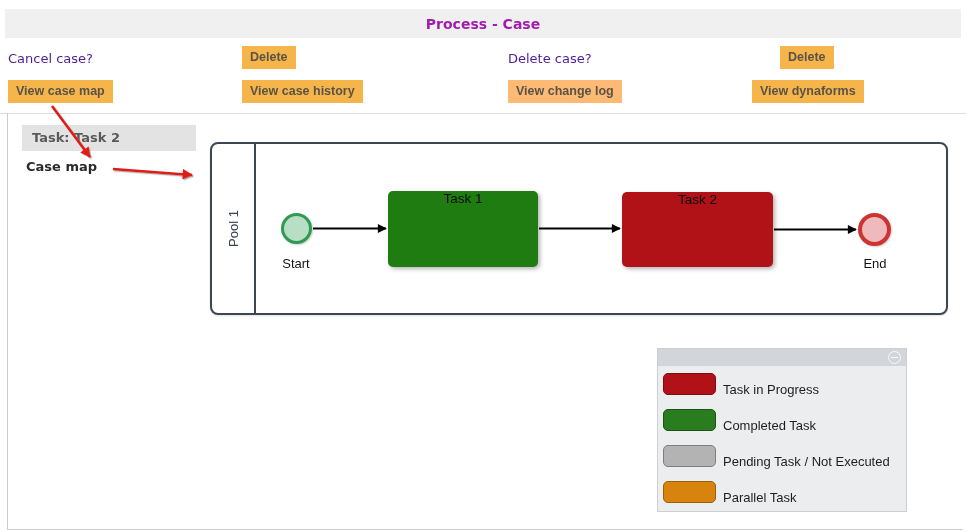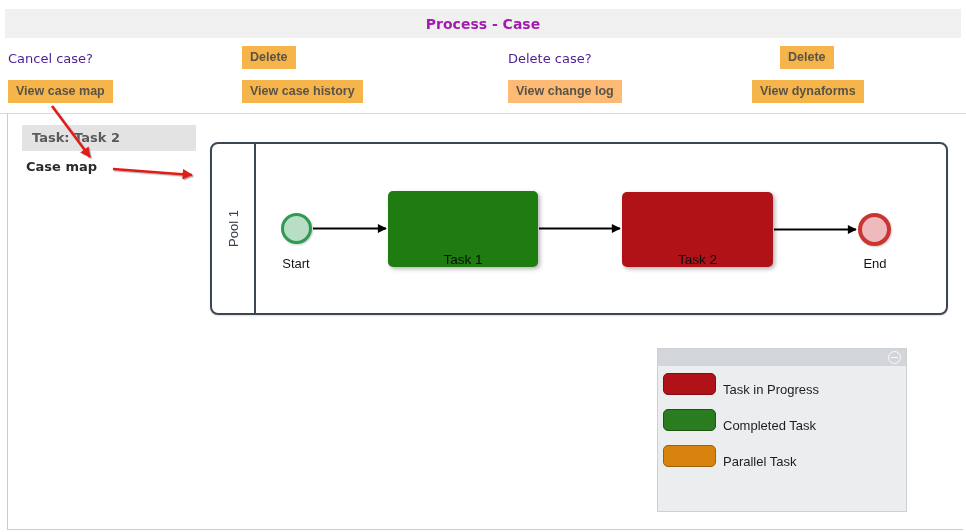--- a/index.html
+++ b/index.html
@@ -61,21 +61,21 @@
   #start-event { left:281px; top:213px; width:31px; height:31px; border:3px solid; }
   #end-event   { left:858px; top:213px; width:33px; height:33px; border:4px solid; }
   .node-label {
     position:absolute; font-family:"Liberation Sans",sans-serif;
     font-size:13px; color:#141414; text-align:center;
   }
   #start-label { left:266px; top:256px; width:60px; }
   #end-label   { left:845px; top:256px; width:60px; }
   .task-node {
     position:absolute; border-radius:5px;
-    display:flex; align-items:flex-end; justify-content:center;
+    display:flex; align-items:flex-start; justify-content:center;
     font-family:"Liberation Sans",sans-serif; font-size:13.5px; color:#0c0c0c;
     box-shadow:2px 2px 4px rgba(0,0,0,0.3);
   }
   #task-1 { left:388px; top:191px; width:150px; height:76px; }
   #task-2 { left:622px; top:192px; width:151px; height:75px; }
 
   svg.overlay { position:absolute; left:0; top:0; pointer-events:none; }
 
   .legend {
     position:absolute; left:657px; top:348px; width:250px; height:164px;
@@ -175,17 +175,21 @@
   <div class="legend-body">
     <div class="legend-row">
       <span class="legend-swatch" style="background-color: rgb(177, 18, 23); border-color: rgb(126, 12, 16);"></span>
       <span class="legend-label">Task in Progress</span>
     </div>
     <div class="legend-row">
       <span class="legend-swatch" style="background-color: rgb(42, 125, 30); border-color: rgb(29, 84, 20);"></span>
       <span class="legend-label">Completed Task</span>
     </div>
     <div class="legend-row">
+      <span class="legend-swatch" style="background-color: rgb(179, 179, 179); border-color: rgb(127, 127, 127);"></span>
+      <span class="legend-label">Pending Task / Not Executed</span>
+    </div>
+    <div class="legend-row">
       <span class="legend-swatch" style="background-color: rgb(216, 131, 14); border-color: rgb(153, 97, 10);"></span>
       <span class="legend-label">Parallel Task</span>
     </div>
   </div>
 </div>
 
 </body></html>

